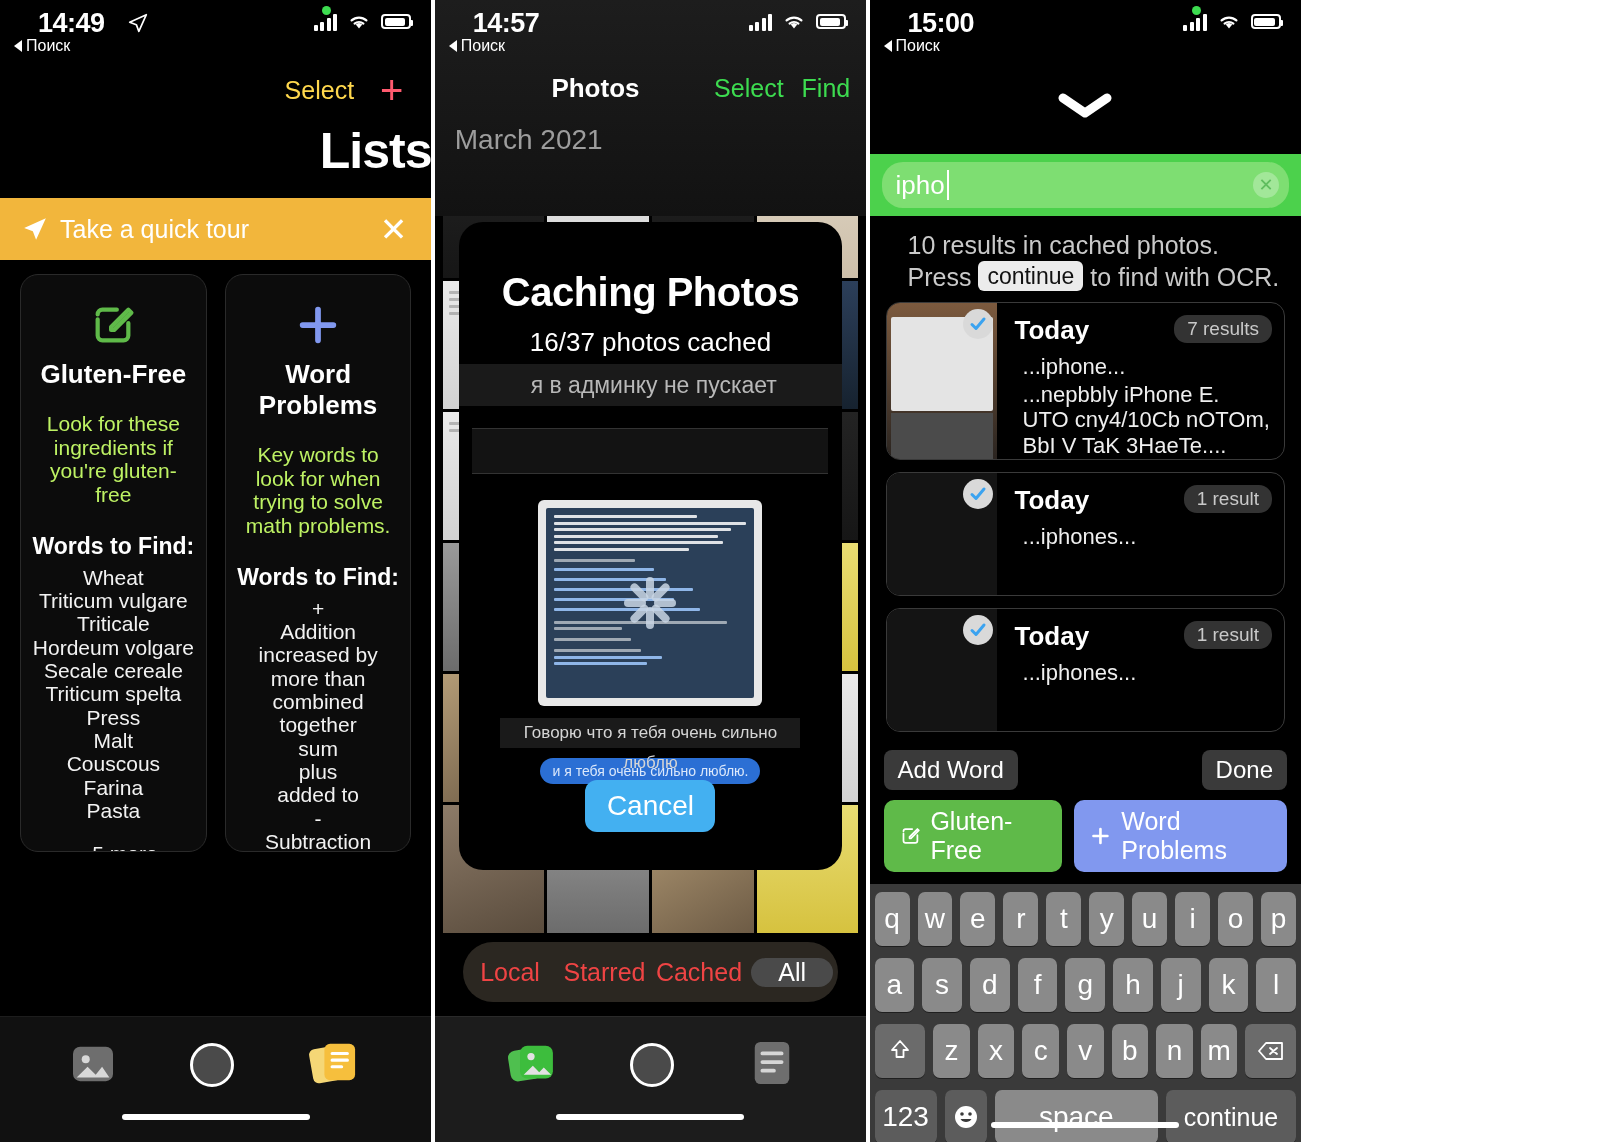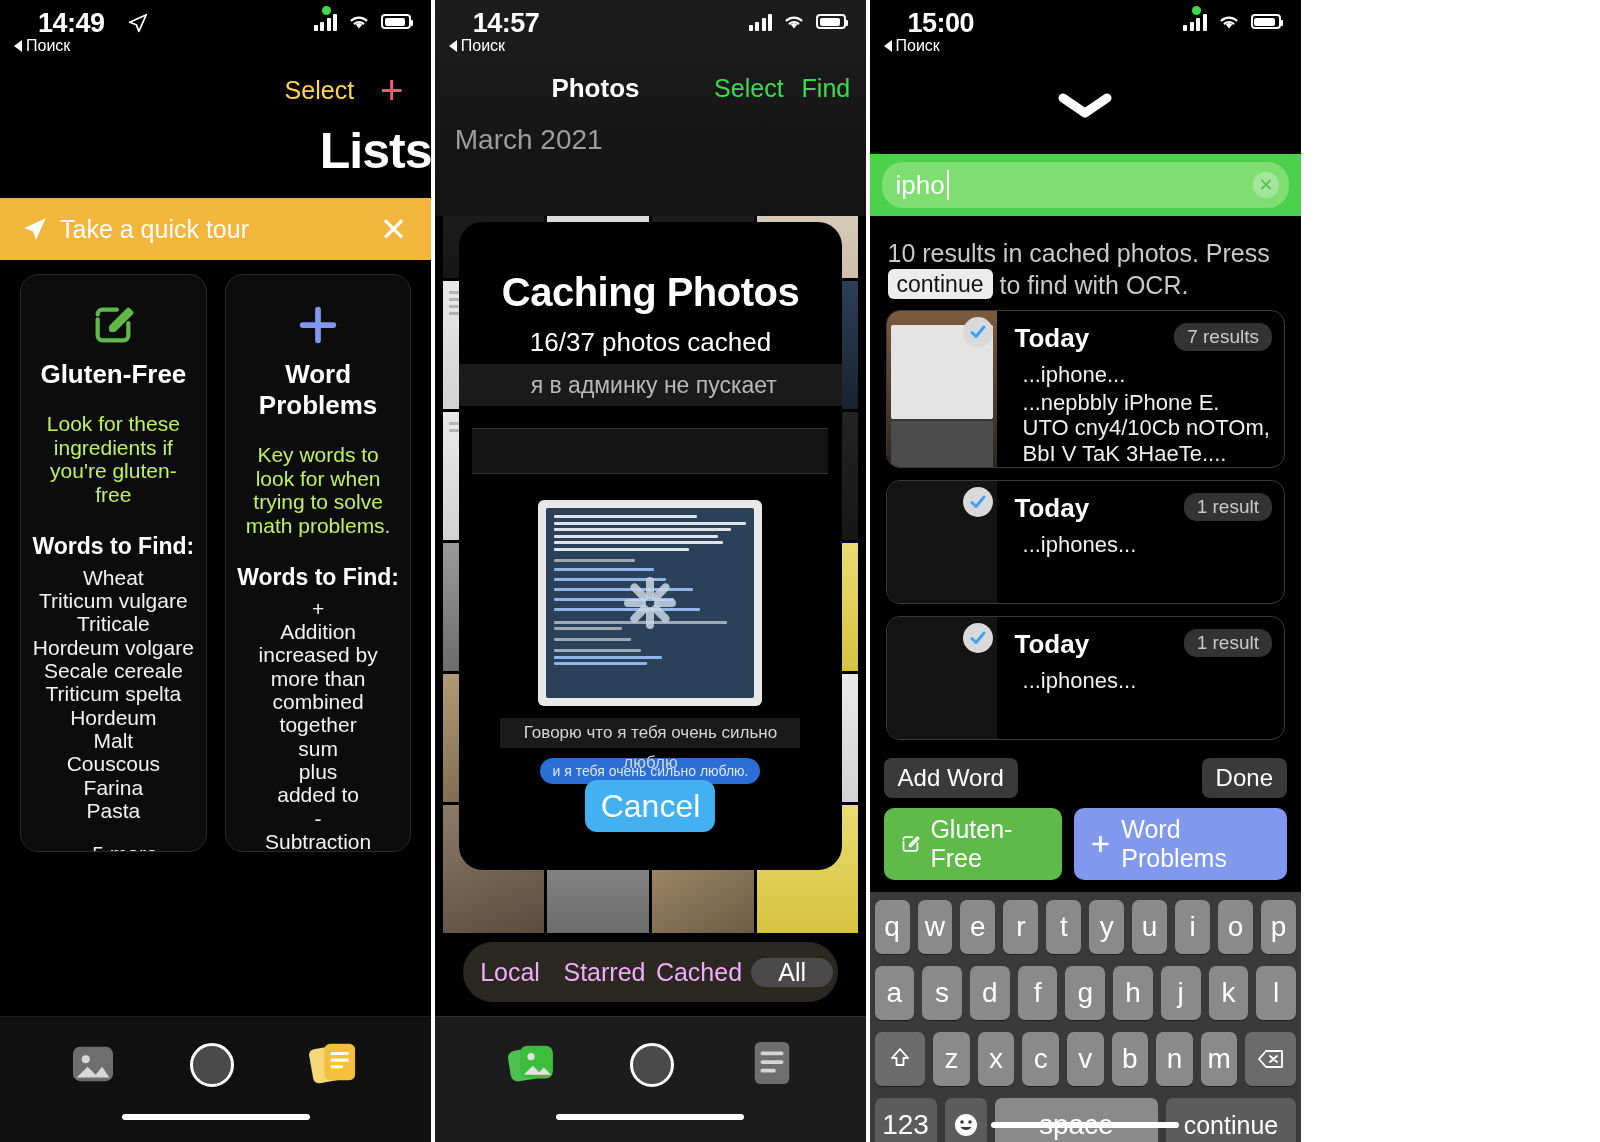--- a/index.html
+++ b/index.html
@@ -67,51 +67,51 @@
   .ph.room { background:linear-gradient(160deg,#8d7b68,#5a4c3d); }
   .ph.paper { background:linear-gradient(#e0d6c6,#cdbfa9); }
   .ph.yellow { background:linear-gradient(#e9dd73,#d6c23f); }
   .ph.blue { background:linear-gradient(#2c3f5a,#16222f); }
   .ph.grey { background:linear-gradient(#9a9a9a,#6c6c6c); }
   .ph.shelf { background:linear-gradient(150deg,#b39b76,#6d5b45); }
   .ph .lines { position:absolute; left:6px; right:6px; top:10px; }
   .ph .lines span { display:block; height:3px; background:rgba(0,0,0,.22); margin-bottom:4px; border-radius:1px;}
   .ph.dark .lines span { background:rgba(255,255,255,.20); }
   .segwrap { position:absolute; left:28px; right:28px; bottom:140px; height:60px; border-radius:30px; background:rgba(52,48,40,.82); display:flex; align-items:center; z-index:7;}
-  .seg { flex:1; text-align:center; font-size:25px; color:#f0abfc;}
+  .seg { flex:1; text-align:center; font-size:25px; color:#ef4444;}
   .seg.on { background:#4a4a4a; border-radius:26px; margin:5px; color:#fff; flex:0 0 82px;}
   .p2-tabbar { position:absolute; left:0; right:0; bottom:0; height:126px; background:#1c1c1c; border-top:1px solid #2a2a2a; z-index:8;}
   
   .scrim { position:absolute; inset:0; z-index:20;}
   .modal { position:absolute; left:24px; right:24px; top:222px; height:648px; background:#000; border-radius:24px; z-index:21; color:#fff; text-align:center; padding-top:48px; overflow:hidden;}
   .modal-title { font-size:40px; font-weight:800; letter-spacing:-.5px;}
   .modal-sub { font-size:26px; margin-top:12px;}
   .modal-ghost { margin:6px auto 0; width:390px; height:42px; background:#1a1a1a; color:#b8b8b8; font-size:23px; line-height:42px; overflow:hidden;}
   .modal-ghost2 { margin:22px auto 0; width:356px; height:46px; background:#131313; border-top:1px solid #333; border-bottom:1px solid #333;}
   .preview { margin:26px auto 0; width:224px; height:206px; background:#e8e8e8; border-radius:6px; padding:8px; position:relative;}
   .preview-in { width:100%; height:100%; background:#2b4059; border-radius:2px; padding:7px 8px; text-align:left; overflow:hidden;}
   .pl { display:block; height:3px; background:rgba(255,255,255,.55); margin-bottom:3.5px; border-radius:1px;}
   .pl.b { background:rgba(255,255,255,.85); }
   .pl.link { background:#8fb6e8; width:52%; }
   .pl.short { width:42%; }
   .pl.mid { width:74%; }
   .spinner { position:absolute; left:50%; top:50%; width:62px;height:62px;transform:translate(-50%,-50%);}
   .spinner i { position:absolute; left:50%; top:50%; width:8px; height:22px; margin:-26px 0 0 -4px; background:#c9d6e4; border-radius:4px; transform-origin:4px 26px; opacity:.85;}
   .preview-cap { margin:12px auto 0; width:300px; height:30px; background:#1a1a1a; color:#d5d5d5; font-size:17px; line-height:30px;}
   .preview-bub { margin:10px auto 0; width:220px; height:26px; background:#2b6fd4; border-radius:13px; color:#dbe8fb; font-size:14px; line-height:26px;}
-  .cancel { position:absolute; left:50%; transform:translateX(-50%); bottom:38px; width:130px; height:52px; border-radius:12px; background:#43b0f1; color:#fff; font-size:32px; line-height:52px; font-weight:500;}
+  .cancel { position:absolute; left:50%; transform:translateX(-50%); bottom:38px; width:130px; height:52px; border-radius:12px; background:#43b0f1; color:#fff; font-size:28px; line-height:52px; font-weight:500;}
 
   
   .chevron { height:96px; display:flex; align-items:center; justify-content:center;}
   .searchwrap { background:#4cd14c; padding:8px 12px; }
   .searchbar { height:46px; border-radius:21px; background:#7ede72; display:flex; align-items:center; padding:0 14px; position:relative;}
   .searchval { font-size:26px; color:#fff; }
   .caret { width:2px; height:30px; background:#fff; margin-left:2px; }
   .clear { position:absolute; right:10px; width:26px;height:26px;border-radius:50%;background:rgba(255,255,255,.28); color:#5fbd5f; font-size:18px; line-height:26px; text-align:center;}
-  .statusline { padding:22px 18px 10px; font-size:25px; color:#c9c9c9; line-height:1.22;}
+  .statusline { padding:14px 18px 10px; font-size:25px; color:#c9c9c9; line-height:1.22;margin-left:20px;}
   .kbd { display:inline-block; background:#ececec; color:#111; border-radius:6px; padding:1px 9px; font-size:23px; vertical-align:2px;}
   .results { padding: 0 16px; }
   .result { background:#000; border:1px solid #3a3a3a; border-radius:14px; display:flex; overflow:hidden; margin-bottom:12px; height:158px;}
   .result.small { height:124px; }
   .rthumb { width:110px; flex:0 0 110px; position:relative; background:linear-gradient(#7c5a3e,#2a2420); }
   .rthumb.blank { background:#141414; }
   .rcheck { position:absolute; right:4px; top:6px; width:30px;height:30px;border-radius:50%;background:#d9d9d9; display:flex;align-items:center;justify-content:center;}
   .rbody { flex:1; padding:12px 14px 0 18px; position:relative;}
   .rday { font-size:26px; font-weight:700; color:#fff;}
   .rbadge { position:absolute; right:12px; top:12px; background:#333; color:#c9c9c9; border-radius:13px; padding:3px 13px; font-size:19px;}
@@ -193,21 +193,21 @@
         </div>
         <div class="card-title">Gluten-Free</div>
         <div class="card-desc">Look for these ingredients if you're gluten-free</div>
         <div class="card-sub">Words to Find:</div>
         <div class="card-word">Wheat</div>
         <div class="card-word">Triticum vulgare</div>
         <div class="card-word">Triticale</div>
         <div class="card-word">Hordeum volgare</div>
         <div class="card-word">Secale cereale</div>
         <div class="card-word">Triticum spelta</div>
-        <div class="card-word">Hordeum</div>
+        <div class="card-word">Press</div>
         <div class="card-word">Malt</div>
         <div class="card-word">Couscous</div>
         <div class="card-word">Farina</div>
         <div class="card-word">Pasta</div>
         <div class="card-more">... 5 more</div>
       </div>
       <div class="card">
         <div class="card-ico">
           <svg width="46" height="46" viewBox="0 0 24 24">
               <path d="M12 4v16M4 12h16" stroke="#8198ef" stroke-width="3" stroke-linecap="round"></path>

